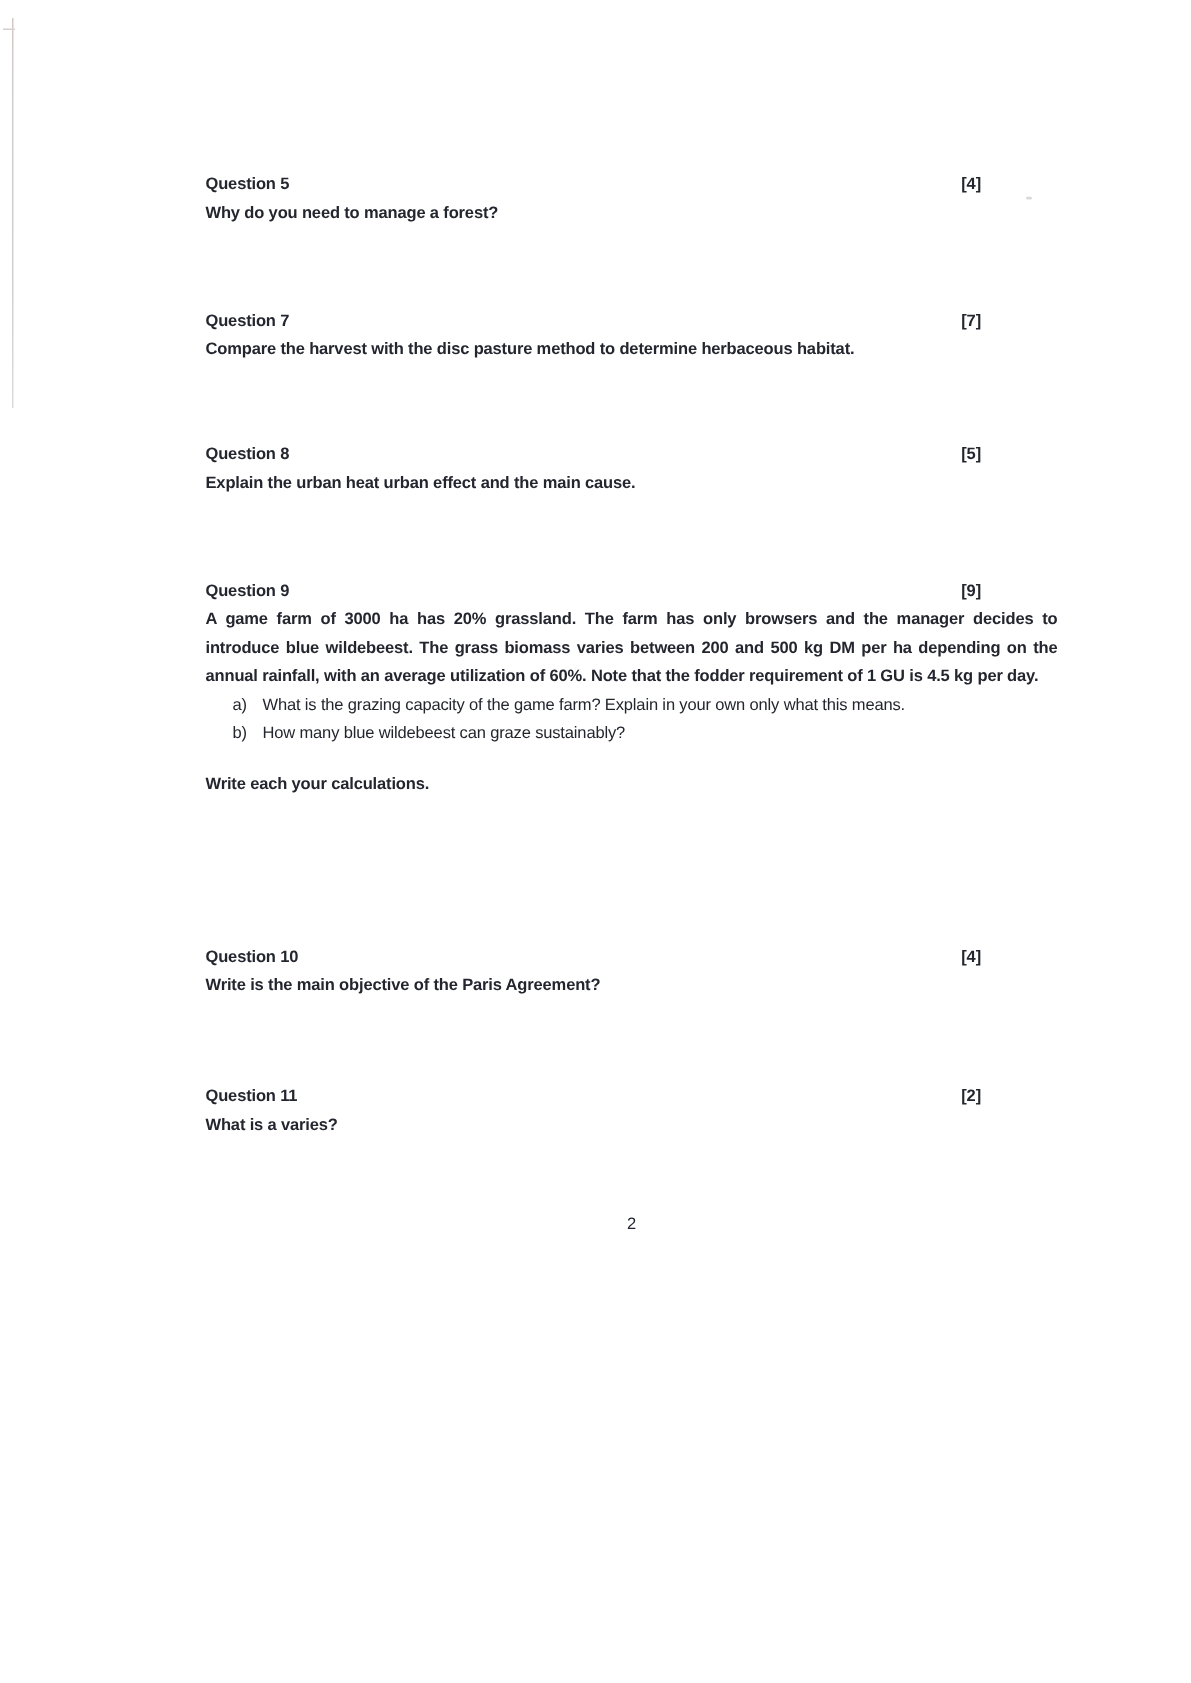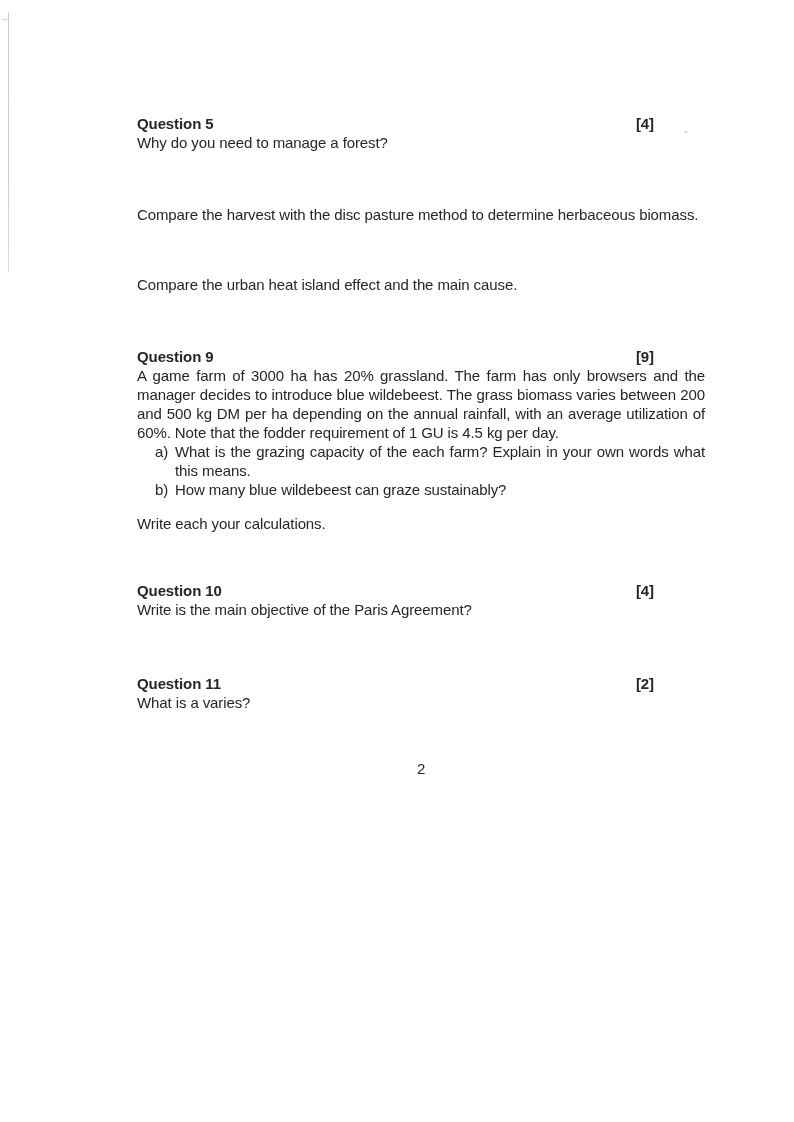--- a/index.html
+++ b/index.html
@@ -40,47 +40,48 @@
     height: 2px;
     background: #c9c9c9;
     border-radius: 50%;
     opacity: 0.7;
   }
   .content {
     position: absolute;
     left: 137px;
     top: 114px;
     width: 568px;
-    font-size: 15px;
+    font-size: 11px;
     line-height: 19px;
     letter-spacing: -0.1px;
   }
   .q {
     margin: 0 0 53px 0;
   }
   .q-head {
     position: relative;
   }
   .q-title {
     font-weight: bold;
   }
   .q-marks {
     position: absolute;
     right: 51px;
     top: 0;
     font-weight: bold;
   }
   .q p {
     margin: 0;
+    font-weight: bold;
   }
   .justify {
     text-align: justify;
   }
   .q7 { margin-bottom: 51px; }
-  .q9 { margin-bottom: 48px; }
+  .q9 { margin-bottom: 96px; }
   .q10 { margin-bottom: 55px; }
   .q11 { margin-bottom: 0; }
   .list-item {
     display: flex;
     padding-left: 18px;
   }
   .list-marker {
     width: 20px;
     flex: none;
   }
@@ -108,37 +109,45 @@
   <div class="q">
     <div class="q-head">
       <span class="q-title">Question 5</span>
       <span class="q-marks">[4]</span>
     </div>
     <p>Why do you need to manage a forest?</p>
   </div>
 
 
   <div class="q q7">
-    <p>Compare the harvest with the disc pasture method to determine herbaceous biomass.</p>
+    <div class="q-head">
+      <span class="q-title">Question 7</span>
+      <span class="q-marks">[7]</span>
+    </div>
+    <p>Compare the harvest with the disc pasture method to determine herbaceous habitat.</p>
   </div>
 
   <div class="q">
-    <p>Compare the urban heat island effect and the main cause.</p>
+    <div class="q-head">
+      <span class="q-title">Question 8</span>
+      <span class="q-marks">[5]</span>
+    </div>
+    <p>Explain the urban heat urban effect and the main cause.</p>
   </div>
 
   <div class="q q9">
     <div class="q-head">
       <span class="q-title">Question 9</span>
       <span class="q-marks">[9]</span>
     </div>
     <p class="justify">A game farm of 3000 ha has 20% grassland. The farm has only browsers and the manager decides to introduce blue wildebeest. The grass biomass varies between 200 and 500 kg DM per ha depending on the annual rainfall, with an average utilization of 60%. Note that the fodder requirement of 1 GU is 4.5 kg per day.</p>
     <div>
       <div class="list-item">
         <span class="list-marker">a)</span>
-        <span class="list-text">What is the grazing capacity of the each farm? Explain in your own words what this means.</span>
+        <span class="list-text">What is the grazing capacity of the game farm? Explain in your own only what this means.</span>
       </div>
       <div class="list-item">
         <span class="list-marker">b)</span>
         <span class="list-text">How many blue wildebeest can graze sustainably?</span>
       </div>
     </div>
     <p class="q-footer">Write each your calculations.</p>
   </div>
 
   <div class="q q10">

